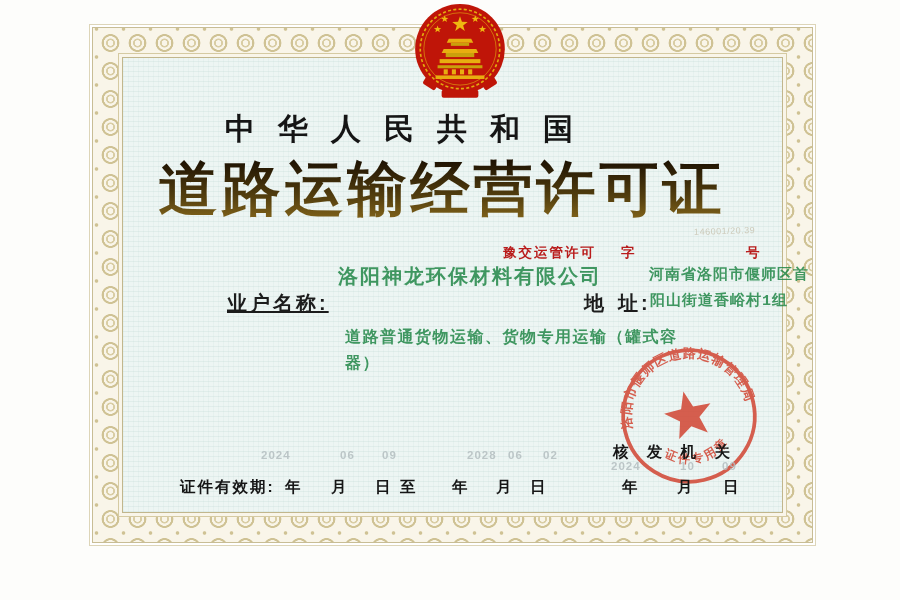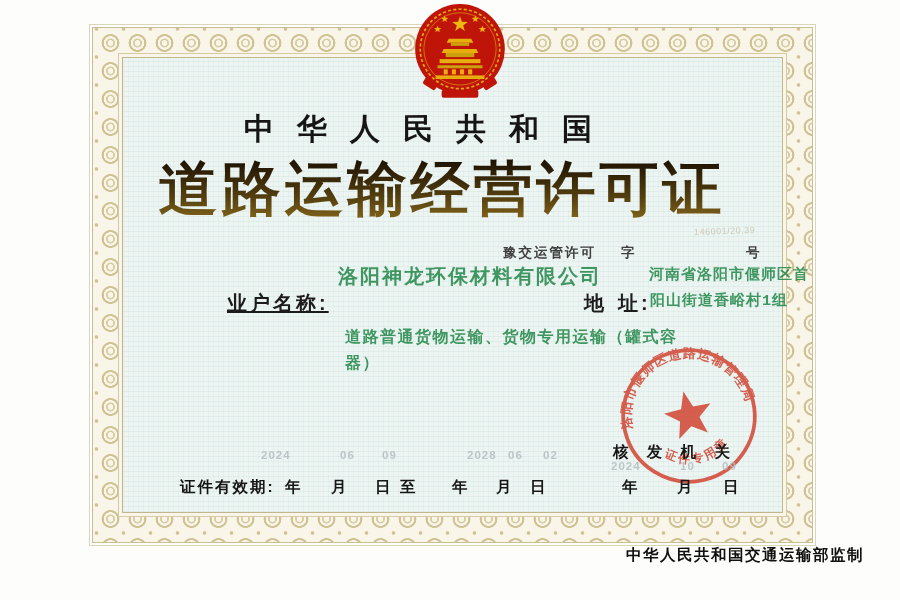--- a/index.html
+++ b/index.html
@@ -27,30 +27,30 @@
       repeating-linear-gradient(0deg, rgba(178,208,203,0.22) 0 1px, rgba(0,0,0,0) 1px 5px),
       repeating-linear-gradient(90deg, rgba(178,208,203,0.13) 0 1px, rgba(0,0,0,0) 1px 5px);
     border:1px solid #c1b68c;
     box-shadow:0 0 0 3px #f9f5e9, 0 0 0 4px #d5caa2;
   }
   
   .t-abs{position:absolute;white-space:nowrap;}
   .country-title{
     left:92px;top:109px;width:614px;text-align:center;
     font-size:30px;font-weight:bold;color:#151515;
-    letter-spacing:23px;padding-left:23px;box-sizing:border-box;margin-left:19px;
+    letter-spacing:23px;padding-left:23px;box-sizing:border-box;
   }
   .main-title{
     left:92px;top:150px;width:684px;text-align:center;
     font-family:"Liberation Serif",serif;font-weight:bold;
     font-size:59px;letter-spacing:4px;padding-left:16px;box-sizing:border-box;
     background:linear-gradient(180deg,#201403 15%,#55400f 60%,#96741f 100%);
     -webkit-background-clip:text;background-clip:text;color:transparent;
   }
-  .permit-seg{font-size:13.5px;font-weight:bold;color:#404040;letter-spacing:2px;}
+  .permit-seg{font-size:13.5px;font-weight:bold;color:#b91c1c;letter-spacing:2px;}
   .label{font-size:20px;font-weight:bold;color:#1c1c1c;letter-spacing:3px;}
   .ghost{
     font-family:Liberation Mono, monospace;font-weight:bold;
     color:#15803d;opacity:.8;filter:blur(.3px);
   }
   .faint-num{
     font-size:11.5px;font-weight:bold;color:#b4bec0;opacity:.85;
     letter-spacing:1px;filter:blur(.3px);
   }
   .unit{font-size:15.5px;font-weight:bold;color:#161616;}
@@ -155,15 +155,14 @@
   <div class="t-abs faint-num" style="left:543px;top:449px;">02</div>
 
   <div class="t-abs unit" style="left:285px;top:477px;">年</div>
   <div class="t-abs unit" style="left:331px;top:477px;">月</div>
   <div class="t-abs unit" style="left:375px;top:477px;">日</div>
   <div class="t-abs unit" style="left:400px;top:477px;">至</div>
   <div class="t-abs unit" style="left:452px;top:477px;">年</div>
   <div class="t-abs unit" style="left:496px;top:477px;">月</div>
   <div class="t-abs unit" style="left:530px;top:477px;">日</div>
 
-  <div class="t-abs footer-note">中华人民共和国交通运输部监制</div>
 
 </div>
 
 </body></html>

